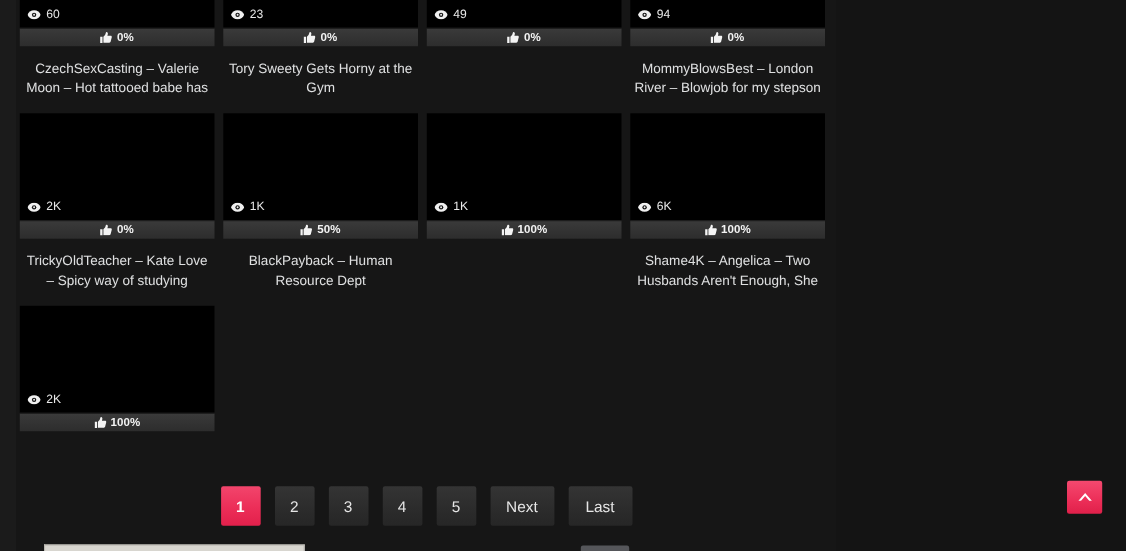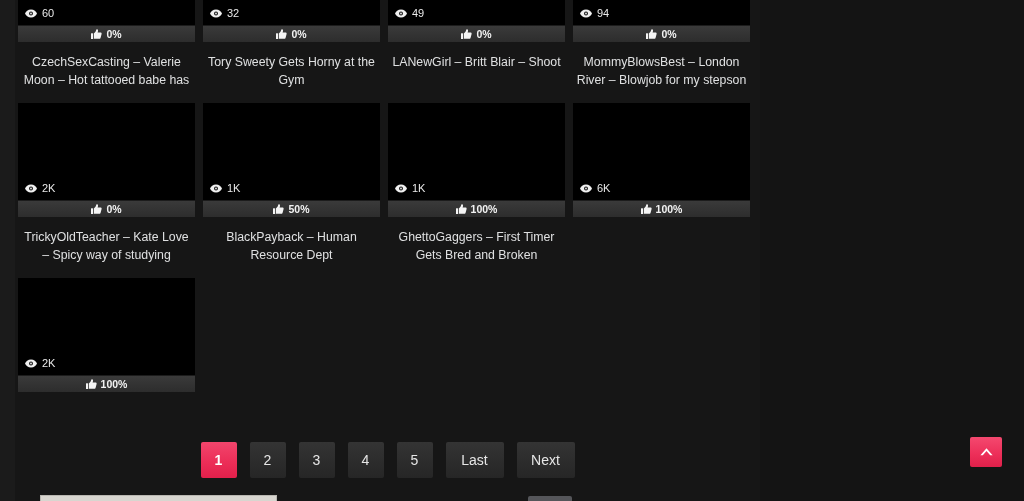--- a/index.html
+++ b/index.html
@@ -218,21 +218,21 @@
         <div class="video-card">
           <a class="thumb">
             <span class="views-badge">
               <span class="eye-icon">
                 <svg width="12" height="9" viewBox="0 0 12 9" aria-hidden="true">
                   <path d="M6 0.4C3.1 0.4 0.8 2.3 0 4.5c0.8 2.2 3.1 4.1 6 4.1s5.2-1.9 6-4.1C11.2 2.3 8.9 0.4 6 0.4z" fill="#f0f0f0"></path>
                   <circle cx="6" cy="4.5" r="2" fill="#141414"></circle>
                   <circle cx="6" cy="4.5" r="0.9" fill="#f0f0f0"></circle>
                 </svg>
               </span>
-              <span>32</span>
+              <span>23</span>
             </span>
           </a>
           <div class="rating-bar">
             <span class="thumb-icon">
               <svg width="11" height="10" viewBox="0 0 11 10" aria-hidden="true">
                 <path d="M0 4.3h2.2V10H0z" fill="#f4f4f4"></path>
                 <path d="M3 4.3 C4.3 3.4 5 2.2 5.2 0.8 C5.3 0.2 5.9 0 6.4 0.3 C7 0.7 7.2 1.4 7 2.2 L6.6 3.6 h3 c0.7 0 1.2 0.6 1 1.3 l-1 3.9 c-0.1 0.6 -0.6 1 -1.2 1 H3z" fill="#f4f4f4"></path>
               </svg>
             </span>
             <span>0%</span>
@@ -254,21 +254,20 @@
           </a>
           <div class="rating-bar">
             <span class="thumb-icon">
               <svg width="11" height="10" viewBox="0 0 11 10" aria-hidden="true">
                 <path d="M0 4.3h2.2V10H0z" fill="#f4f4f4"></path>
                 <path d="M3 4.3 C4.3 3.4 5 2.2 5.2 0.8 C5.3 0.2 5.9 0 6.4 0.3 C7 0.7 7.2 1.4 7 2.2 L6.6 3.6 h3 c0.7 0 1.2 0.6 1 1.3 l-1 3.9 c-0.1 0.6 -0.6 1 -1.2 1 H3z" fill="#f4f4f4"></path>
               </svg>
             </span>
             <span>0%</span>
           </div>
-          <div class="card-title">LANewGirl – Britt Blair – Shoot</div>
         </div>
         <div class="video-card">
           <a class="thumb">
             <span class="views-badge">
               <span class="eye-icon">
                 <svg width="12" height="9" viewBox="0 0 12 9" aria-hidden="true">
                   <path d="M6 0.4C3.1 0.4 0.8 2.3 0 4.5c0.8 2.2 3.1 4.1 6 4.1s5.2-1.9 6-4.1C11.2 2.3 8.9 0.4 6 0.4z" fill="#f0f0f0"></path>
                   <circle cx="6" cy="4.5" r="2" fill="#141414"></circle>
                   <circle cx="6" cy="4.5" r="0.9" fill="#f0f0f0"></circle>
                 </svg>
@@ -350,21 +349,20 @@
           </a>
           <div class="rating-bar">
             <span class="thumb-icon">
               <svg width="11" height="10" viewBox="0 0 11 10" aria-hidden="true">
                 <path d="M0 4.3h2.2V10H0z" fill="#f4f4f4"></path>
                 <path d="M3 4.3 C4.3 3.4 5 2.2 5.2 0.8 C5.3 0.2 5.9 0 6.4 0.3 C7 0.7 7.2 1.4 7 2.2 L6.6 3.6 h3 c0.7 0 1.2 0.6 1 1.3 l-1 3.9 c-0.1 0.6 -0.6 1 -1.2 1 H3z" fill="#f4f4f4"></path>
               </svg>
             </span>
             <span>100%</span>
           </div>
-          <div class="card-title">GhettoGaggers – First Timer Gets Bred and Broken</div>
         </div>
         <div class="video-card">
           <a class="thumb">
             <span class="views-badge">
               <span class="eye-icon">
                 <svg width="12" height="9" viewBox="0 0 12 9" aria-hidden="true">
                   <path d="M6 0.4C3.1 0.4 0.8 2.3 0 4.5c0.8 2.2 3.1 4.1 6 4.1s5.2-1.9 6-4.1C11.2 2.3 8.9 0.4 6 0.4z" fill="#f0f0f0"></path>
                   <circle cx="6" cy="4.5" r="2" fill="#141414"></circle>
                   <circle cx="6" cy="4.5" r="0.9" fill="#f0f0f0"></circle>
                 </svg>
@@ -374,20 +372,21 @@
           </a>
           <div class="rating-bar">
             <span class="thumb-icon">
               <svg width="11" height="10" viewBox="0 0 11 10" aria-hidden="true">
                 <path d="M0 4.3h2.2V10H0z" fill="#f4f4f4"></path>
                 <path d="M3 4.3 C4.3 3.4 5 2.2 5.2 0.8 C5.3 0.2 5.9 0 6.4 0.3 C7 0.7 7.2 1.4 7 2.2 L6.6 3.6 h3 c0.7 0 1.2 0.6 1 1.3 l-1 3.9 c-0.1 0.6 -0.6 1 -1.2 1 H3z" fill="#f4f4f4"></path>
               </svg>
             </span>
             <span>100%</span>
           </div>
+          <div class="card-title">Shame4K – Angelica – Two Husbands Aren't Enough, She</div>
         </div>
         <div class="video-card">
           <a class="thumb">
             <span class="views-badge">
               <span class="eye-icon">
                 <svg width="12" height="9" viewBox="0 0 12 9" aria-hidden="true">
                   <path d="M6 0.4C3.1 0.4 0.8 2.3 0 4.5c0.8 2.2 3.1 4.1 6 4.1s5.2-1.9 6-4.1C11.2 2.3 8.9 0.4 6 0.4z" fill="#f0f0f0"></path>
                   <circle cx="6" cy="4.5" r="2" fill="#141414"></circle>
                   <circle cx="6" cy="4.5" r="0.9" fill="#f0f0f0"></circle>
                 </svg>
@@ -406,22 +405,22 @@
           </div>
         </div>
       </div>
 
     <div class="pagination" id="pagination">
         <div class="page-btn current">1</div>
         <div class="page-btn">2</div>
         <div class="page-btn">3</div>
         <div class="page-btn">4</div>
         <div class="page-btn">5</div>
+        <div class="page-btn wide">Next</div>
         <div class="page-btn wide">Last</div>
-        <div class="page-btn wide">Next</div>
       </div>
 
   </div>
 
   <div class="scroll-top">
     <span>
       <svg width="15" height="10" viewBox="0 0 15 10" aria-hidden="true">
         <path d="M7.5 1.2 L13.6 8.2 L11.2 8.2 L7.5 4.0 L3.8 8.2 L1.4 8.2 Z" fill="#ffffff"></path>
       </svg>
     </span>

